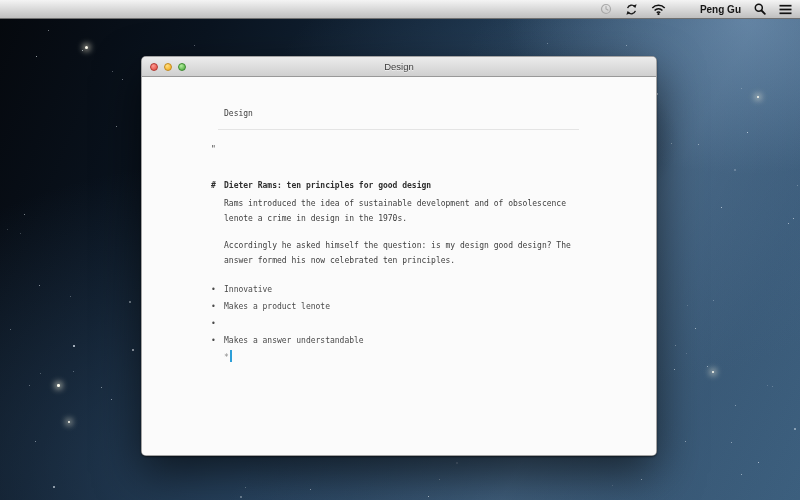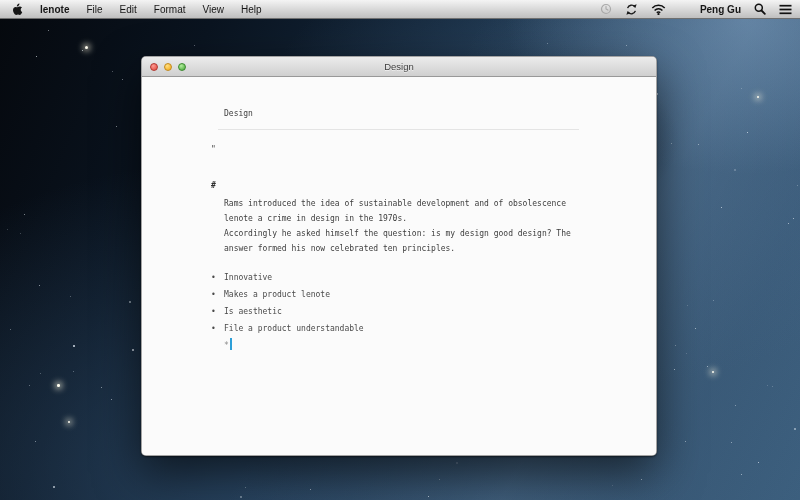--- a/index.html
+++ b/index.html
@@ -71,21 +71,21 @@
   }
   .block { display:flex; line-height:15px; }
   .marker { width:13px; flex:none; }
   .btext { width:358px; }
   .doc-title-row { line-height:11px; }
   .doc-rule { margin:10px 0 0 7px; width:361px; border-top:1px solid #e4e4e4; }
   .quote-block { margin-top:12px; font-style:italic; }
   .quote-block .attattr { font-style:normal; }
   .heading-block { margin-top:21px; font-weight:bold; color:#2e2e2e; }
   .para-1 { margin-top:3px; }
-  .para-2 { }
+  .para-2 { margin-top:12px; }
   .bullet-list { margin-top:13px; }
   .bullet-row { line-height:17px; color:#4a4a4a; }
   .caret-row { line-height:14px; margin-top:1px; }
   .pending-marker { color:#8a8a8a; }
   .caret { display:inline-block; width:2px; height:12px; vertical-align:-2px; margin-left:1px; }
 </style>
 </head>
 <body>
 
 <div class="wallpaper">
@@ -223,34 +223,20 @@
       <div class="star" style="width: 1px; height: 1px; left: 323.825px; top: 309.142px; opacity: 0.53;"></div>
       <div class="star bright" style="width: 3px; height: 3px; left: 85px; top: 46px;"></div>
       <div class="star bright" style="width: 2.5px; height: 2.5px; left: 57px; top: 384px;"></div>
       <div class="star bright" style="width: 2px; height: 2px; left: 68px; top: 421px;"></div>
       <div class="star bright" style="width: 2px; height: 2px; left: 757px; top: 96px;"></div>
       <div class="star bright" style="width: 2px; height: 2px; left: 712px; top: 371px;"></div>
     </div>
 </div>
 
 <div class="menu-bar">
-  <div class="menu-left">
-    <span class="mb-icon">
-      <svg width="11" height="13" viewBox="0 0 11 13">
-        <path d="M7.4.4c.1.8-.2 1.5-.7 2.1-.5.6-1.2 1-1.9.9-.1-.7.3-1.5.7-2C6 .8 6.8.4 7.4.4z" fill="#151515"></path>
-        <path d="M5.6 3.9c.6 0 1.4-.4 2.2-.4.3 0 1.5.1 2.2 1.1-.1 0-1.3.8-1.3 2.2 0 1.7 1.5 2.3 1.5 2.3s-1 2.9-2.4 2.9c-.6 0-1.1-.4-1.8-.4s-1.3.4-1.8.4C2.8 12 1 9.3 1 7.1c0-2.1 1.4-3.2 2.7-3.2.8 0 1.4.4 1.9.4z" fill="#151515"></path>
-      </svg>
-    </span>
-    <span class="menu-item app-name">lenote</span>
-    <span class="menu-item">File</span>
-    <span class="menu-item">Edit</span>
-    <span class="menu-item">Format</span>
-    <span class="menu-item">View</span>
-    <span class="menu-item">Help</span>
-  </div>
   <div class="menu-right">
     <span class="mb-icon">
       <svg width="12" height="12" viewBox="0 0 12 12">
         <circle cx="6" cy="6" r="4.5" fill="none" stroke="#a9a9a9" stroke-width="1.2"></circle>
         <path d="M6 3.4 L6 6 L7.9 7.1" fill="none" stroke="#a9a9a9" stroke-width="1.1" stroke-linecap="round"></path>
       </svg>
     </span>
     <span class="mb-icon">
       <svg width="13" height="13" viewBox="0 0 13 13">
         <path d="M2.6 5.1 A4.2 4.2 0 0 1 10 3.9" fill="none" stroke="#1a1a1a" stroke-width="1.4"></path>
@@ -300,20 +286,21 @@
       <span class="btext">Design</span>
     </div>
     <div class="doc-rule"></div>
 
     <div class="block quote-block">
       <span class="marker">"</span>
     </div>
 
     <div class="block heading-block">
       <span class="marker">#</span>
+      <span class="btext">Dieter Rams: ten principles for good design</span>
     </div>
 
     <div class="block para-1">
       <span class="marker"></span>
       <span class="btext">Rams introduced the idea of sustainable development and of obsolescence lenote a crime in design in the 1970s.</span>
     </div>
 
     <div class="block para-2">
       <span class="marker"></span>
       <span class="btext">Accordingly he asked himself the question: is my design good design? The answer formed his now celebrated ten principles.</span>
@@ -323,25 +310,24 @@
       <div class="block bullet-row">
         <span class="marker">•</span>
         <span class="btext">Innovative</span>
       </div>
       <div class="block bullet-row">
         <span class="marker">•</span>
         <span class="btext">Makes a product lenote</span>
       </div>
       <div class="block bullet-row">
         <span class="marker">•</span>
-        <span class="btext">Is aesthetic</span>
       </div>
       <div class="block bullet-row">
         <span class="marker">•</span>
-        <span class="btext">File a product understandable</span>
+        <span class="btext">Makes a answer understandable</span>
       </div>
     </div>
 
     <div class="block caret-row">
       <span class="marker"></span>
       <span class="btext"><span class="pending-marker">*</span><span class="caret" id="caret" style="background: rgb(45, 159, 216);"></span></span>
     </div>
   </div>
 </div>
 

